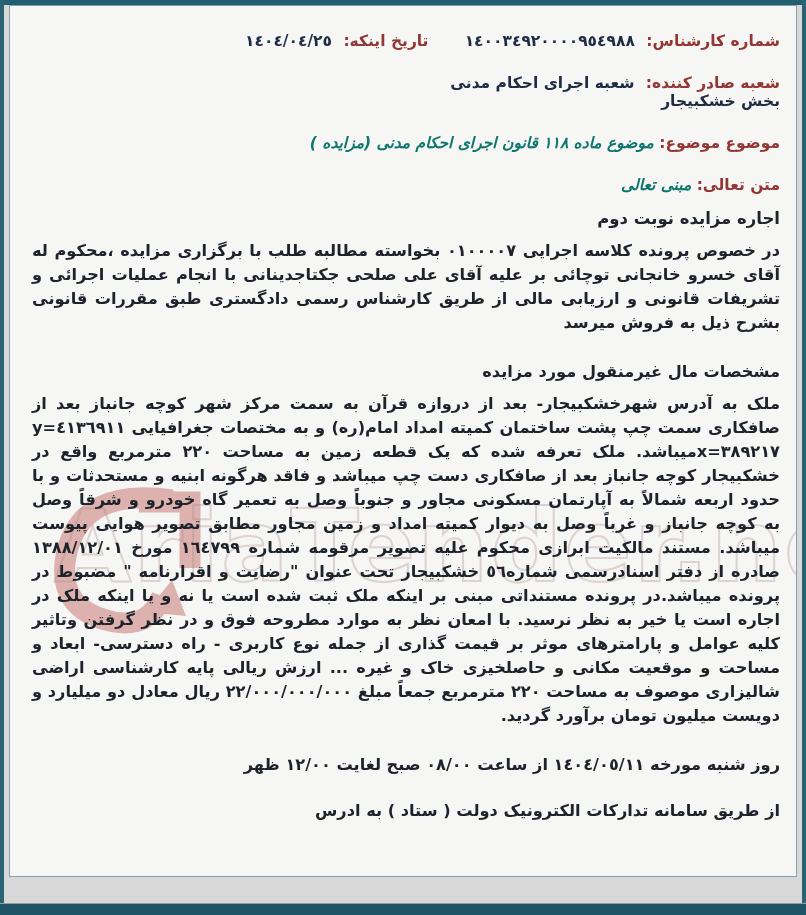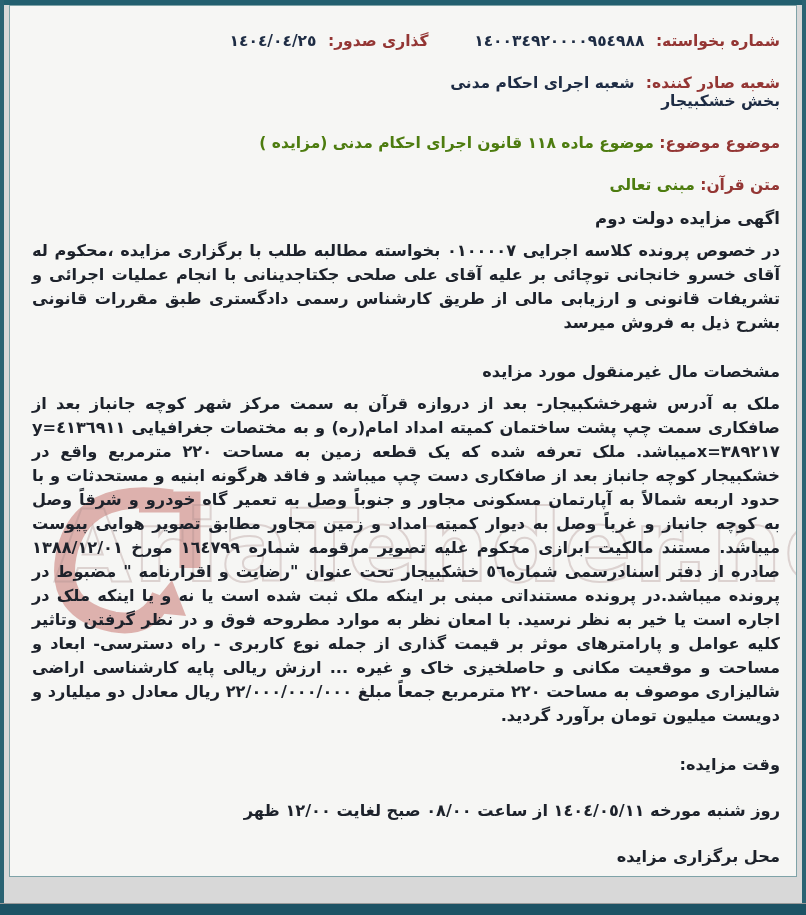--- a/index.html
+++ b/index.html
@@ -16,21 +16,21 @@
   .watermark{position:absolute;inset:0;z-index:0;pointer-events:none;overflow:hidden;}
   .wm-text{position:absolute;left:44px;top:482px;direction:ltr;white-space:nowrap;
            font-weight:bold;font-size:100px;letter-spacing:2px;color:transparent;
            -webkit-text-stroke:2px rgba(170,140,140,0.40);opacity:.85;}
   .wm-logo{position:absolute;left:4px;top:470px;opacity:.38;}
   .hdr{display:grid;grid-template-columns:47% 53%;row-gap:24px;font-size:15.5px;font-weight:bold;}
   .lbl{color:#943634;font-weight:bold;}
   .val{color:#1e2c44;font-weight:bold;}
   .pair .val{margin-right:6px;}
   .row{margin-top:24px;font-size:15.5px;font-weight:bold;}
-  .row .val{color:#4d7c0f;}
+  .row .val{color:#0f766e;font-style:italic;}
   .title{margin-top:15px;font-size:16.5px;font-weight:bold;color:#1d222b;}
   .para{margin-top:11px;font-size:16.2px;font-weight:bold;color:#1d222b;
         line-height:24px;text-align:justify;}
   .sect{margin-top:27px;font-size:16.2px;font-weight:bold;color:#1d222b;}
 </style>
 </head>
 <body>
 
 <div class="page">
   <div class="frame-top"></div>
@@ -46,56 +46,54 @@
           <path d="M158 24 Q66 10 52 80 Q42 134 100 146 Q136 152 148 120"></path>
         </g>
         <polygon fill="#b5443c" points="158,104 172,140 132,136"></polygon>
       </svg>
       <div class="wm-text">AriaTender.net</div>
     </div>
 
     <div class="doc">
       <div class="hdr">
         <div class="pair">
-          <span class="lbl">شماره بخواسته:</span>
+          <span class="lbl">شماره کارشناس:</span>
           <span class="val">١٤٠٠٣٤٩٢٠٠٠٠٩٥٤٩٨٨</span>
         </div>
         <div class="pair">
-          <span class="lbl">گذاری صدور:</span>
+          <span class="lbl">تاریخ اینکه:</span>
           <span class="val">١٤٠٤/٠٤/٢٥</span>
         </div>
         <div class="pair">
           <span class="lbl">شعبه صادر کننده:</span>
           <span class="val">شعبه اجرای احکام مدنی بخش خشکبیجار</span>
         </div>
       </div>
 
       <div class="row">
         <span class="lbl">موضوع موضوع:</span>
         <span class="val">موضوع ماده ١١٨ قانون اجرای احکام مدنی (مزایده )</span>
       </div>
 
       <div class="row">
-        <span class="lbl">متن قرآن:</span>
+        <span class="lbl">متن تعالی:</span>
         <span class="val">مبنی تعالی</span>
       </div>
 
-      <div class="title">اگهی مزایده دولت دوم</div>
+      <div class="title">اجاره مزایده نوبت دوم</div>
 
       <div class="para">در خصوص پرونده کلاسه اجرایی ٠١٠٠٠٠٧ بخواسته مطالبه طلب با برگزاری مزایده ،محکوم له آقای خسرو خانجانی توچائی بر علیه آقای علی صلحی جکتاجدینانی با انجام عملیات اجرائی و تشریفات قانونی و ارزیابی مالی از طریق کارشناس رسمی دادگستری طبق مقررات قانونی بشرح ذیل به فروش میرسد</div>
 
       <div class="sect">مشخصات مال غیرمنقول مورد مزایده</div>
 
       <div class="para">ملک به آدرس شهرخشکبیجار- بعد از دروازه قرآن به سمت مرکز شهر کوچه جانباز بعد از صافکاری سمت چپ پشت ساختمان کمیته امداد امام(ره) و به مختصات جغرافیایی ⁦y=٤١٣٦٩١١⁩ ⁦x=٣٨٩٢١٧⁩میباشد. ملک تعرفه شده که یک قطعه زمین به مساحت ٢٢٠ مترمربع واقع در خشکبیجار کوچه جانباز بعد از صافکاری دست چپ میباشد و فاقد هرگونه ابنیه و مستحدثات و با حدود اربعه شمالاً به آپارتمان مسکونی مجاور و جنوباً وصل به تعمیر گاه خودرو و شرقاً وصل به کوچه جانباز و غرباً وصل به دیوار کمیته امداد و زمین مجاور مطابق تصویر هوایی پیوست میباشد. مستند مالکیت ابرازی محکوم علیه تصویر مرقومه شماره ١٦٤٧٩٩ مورخ ١٣٨٨/١٢/٠١ صادره از دفتر اسنادرسمی شماره٥٦ خشکبیجار تحت عنوان "رضایت و اقرارنامه " مضبوط در پرونده میباشد.در پرونده مستنداتی مبنی بر اینکه ملک ثبت شده است یا نه و یا اینکه ملک در اجاره است یا خیر به نظر نرسید. با امعان نظر به موارد مطروحه فوق و در نظر گرفتن وتاثیر کلیه عوامل و پارامترهای موثر بر قیمت گذاری از جمله نوع کاربری - راه دسترسی- ابعاد و مساحت و موقعیت مکانی و حاصلخیزی خاک و غیره ... ارزش ریالی پایه کارشناسی اراضی شالیزاری موصوف به مساحت ٢٢٠ مترمربع جمعاً مبلغ ٢٢/٠٠٠/٠٠٠/٠٠٠ ریال معادل دو میلیارد و دویست میلیون تومان برآورد گردید.</div>
 
-      <div class="sect">وقت مزایده:</div>
 
       <div class="sect">روز شنبه مورخه ١٤٠٤/٠٥/١١ از ساعت ٠٨/٠٠ صبح لغایت ١٢/٠٠ ظهر</div>
 
-      <div class="sect">محل برگزاری مزایده</div>
 
       <div class="sect">از طریق سامانه تدارکات الکترونیک دولت ( ستاد ) به ادرس</div>
 
     </div>
   </div>
 
   <div class="bottom-bar"></div>
 </div>
 
 </body></html>

